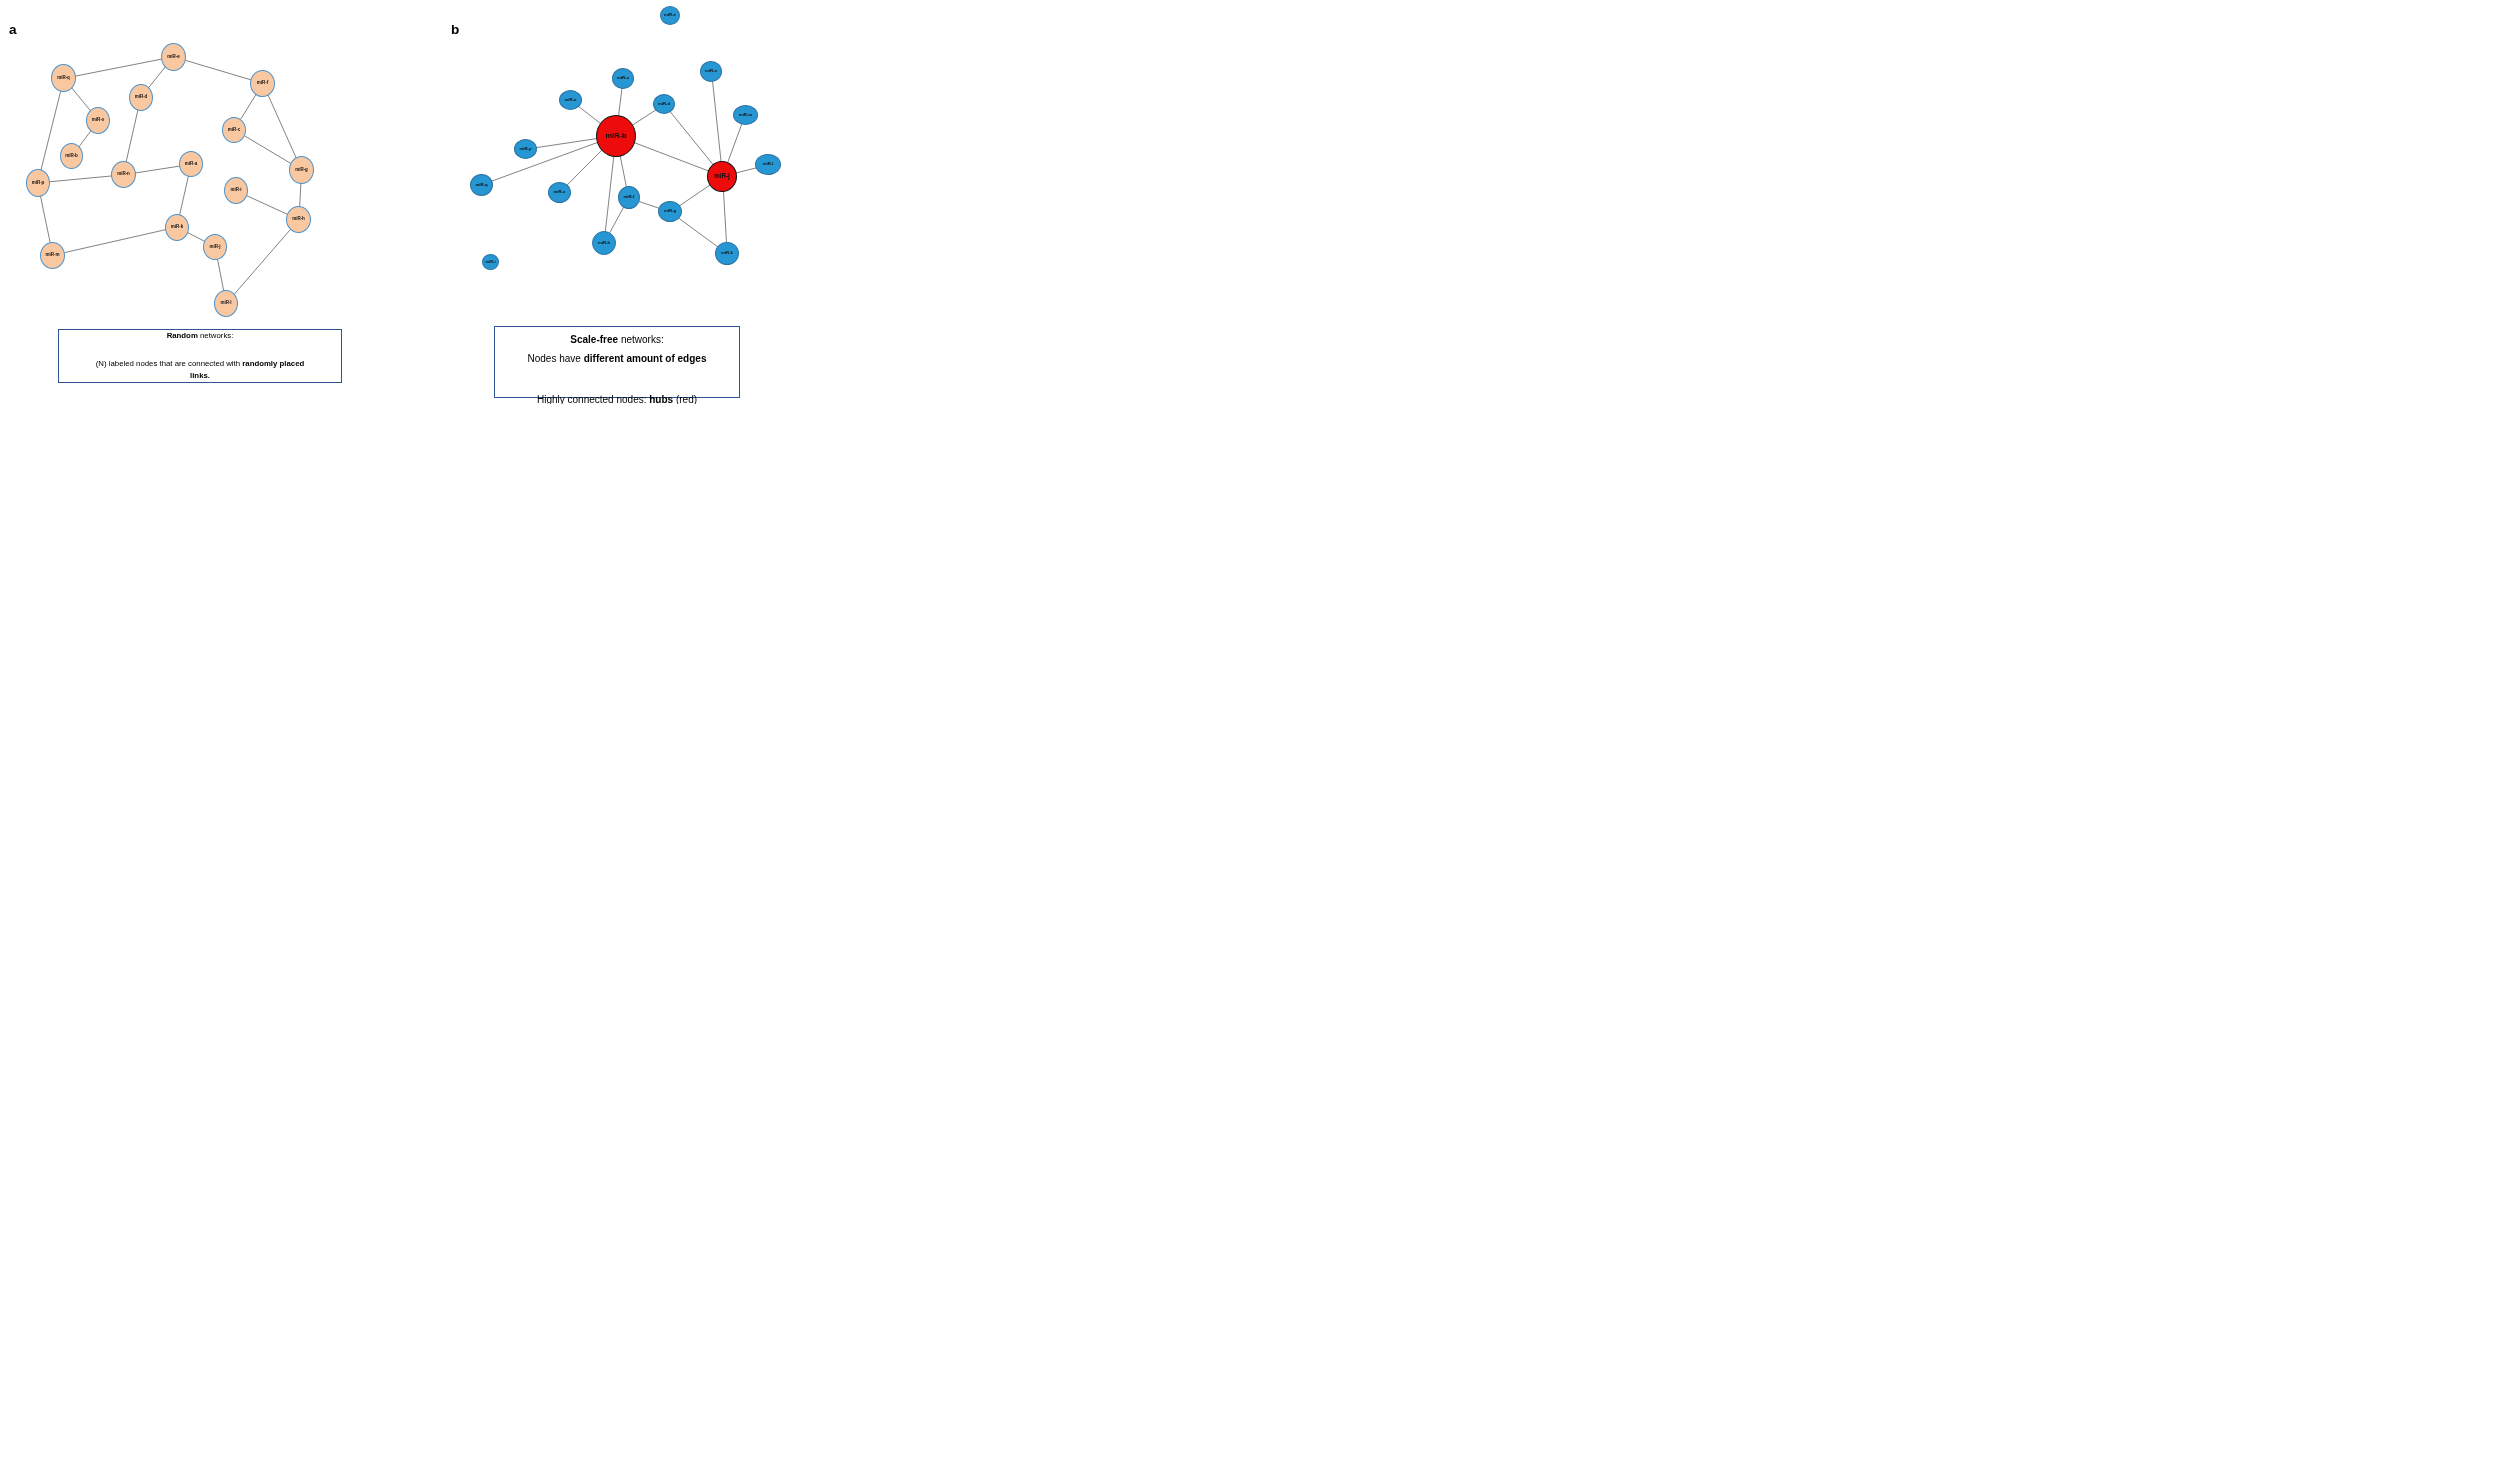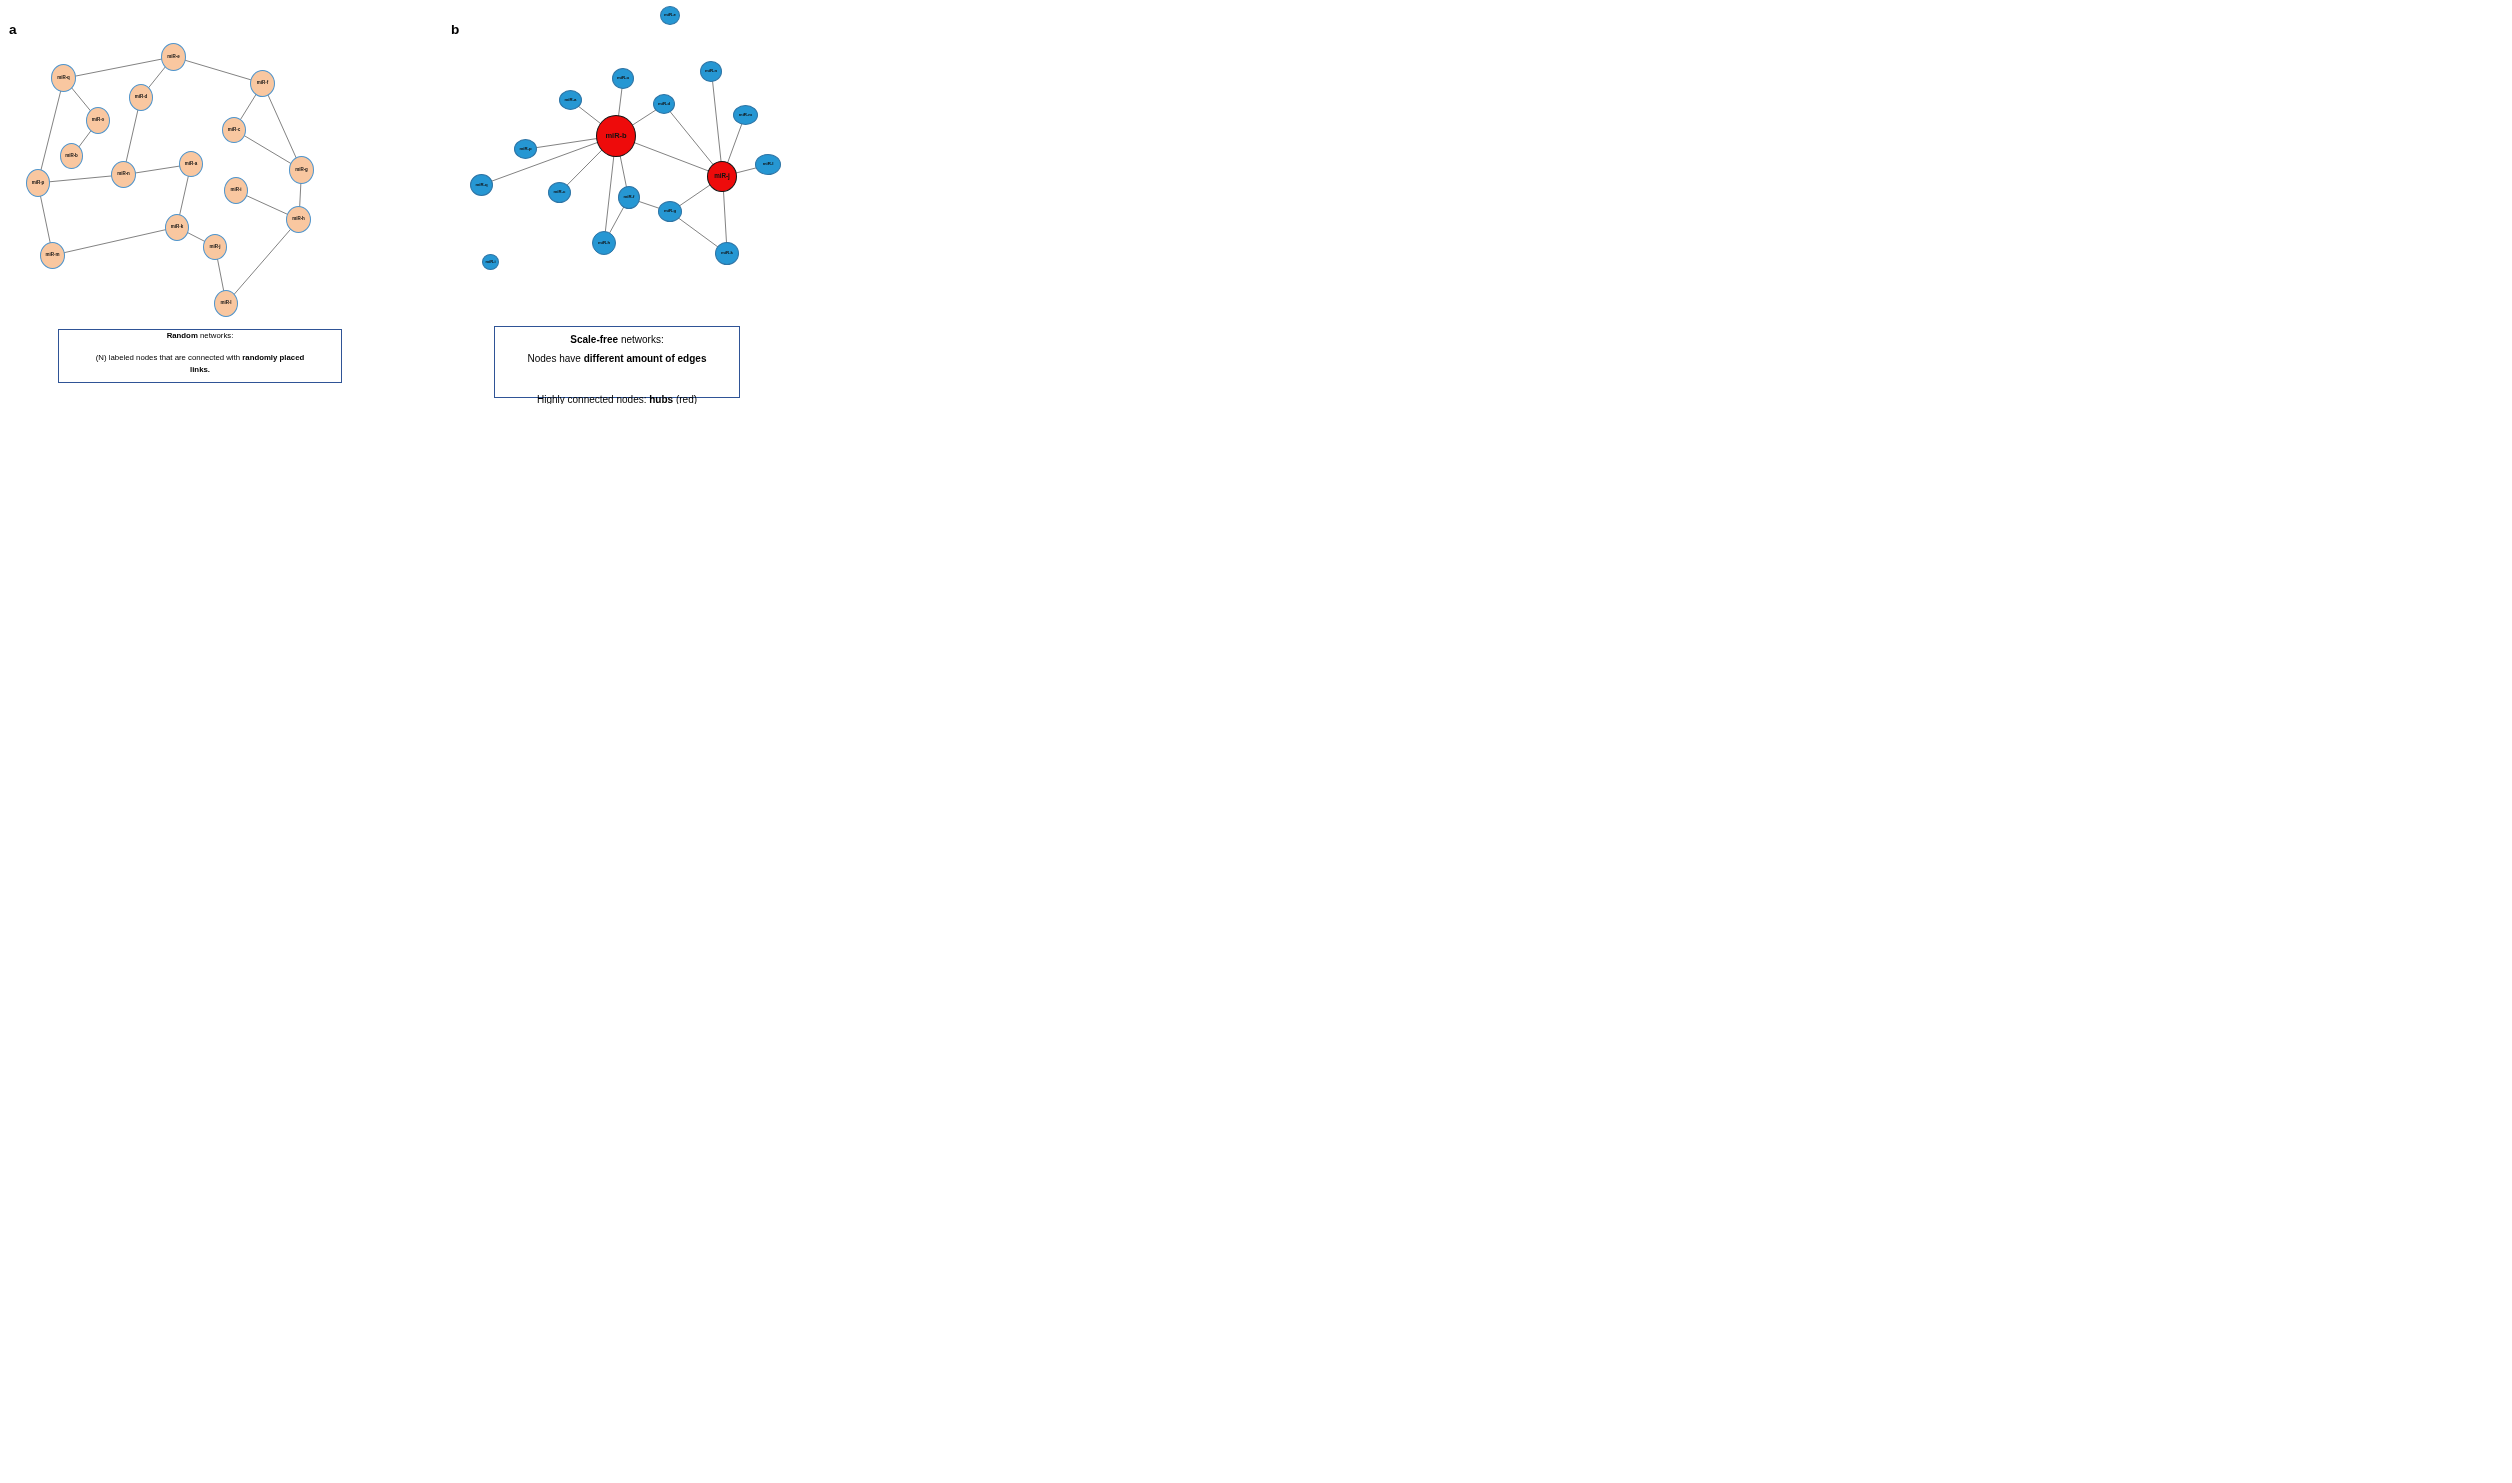--- a/index.html
+++ b/index.html
@@ -8,21 +8,21 @@
   .nodes-layer{position:absolute;left:0;top:0;width:100%;height:100%;z-index:2;text-decoration:underline;}
   .node{position:absolute;border-radius:50%;display:flex;align-items:center;justify-content:center;
         text-align:center;font-weight:bold;color:#111;box-sizing:border-box;line-height:1;}
   .panel-label{position:absolute;z-index:3;font-weight:bold;font-size:13.6px;color:#000;}
   .label-a{left:9px;top:22px;}
   .label-b{left:451px;top:22px;}
   .caption{position:absolute;z-index:3;background:#fff;border:1px solid;border-top-width:1.5px;border-bottom-width:1.5px;
            box-sizing:border-box;text-align:center;color:#000;}
   .caption p{margin:0;padding:0 5px;}
   .caption-a{left:58px;top:329px;width:284px;height:54px;font-size:7.8px;padding-top:0;line-height:1.45;}
-  .caption-a p:nth-child(2){margin-top:11px;}
+  .caption-a p:nth-child(2){margin-top:17px;}
   .caption-b{left:494px;top:326px;width:246px;height:72px;font-size:10px;padding-top:6px;line-height:1.4;}
   .caption-b p:nth-child(2){margin-top:5px;}
   .caption-b p:nth-child(3){margin-top:27px;}
   .bold{font-weight:bold;}
 </style>
 </head>
 <body>
 
 <div class="canvas">
   <svg width="788" height="404" viewBox="0 0 1568 804">

